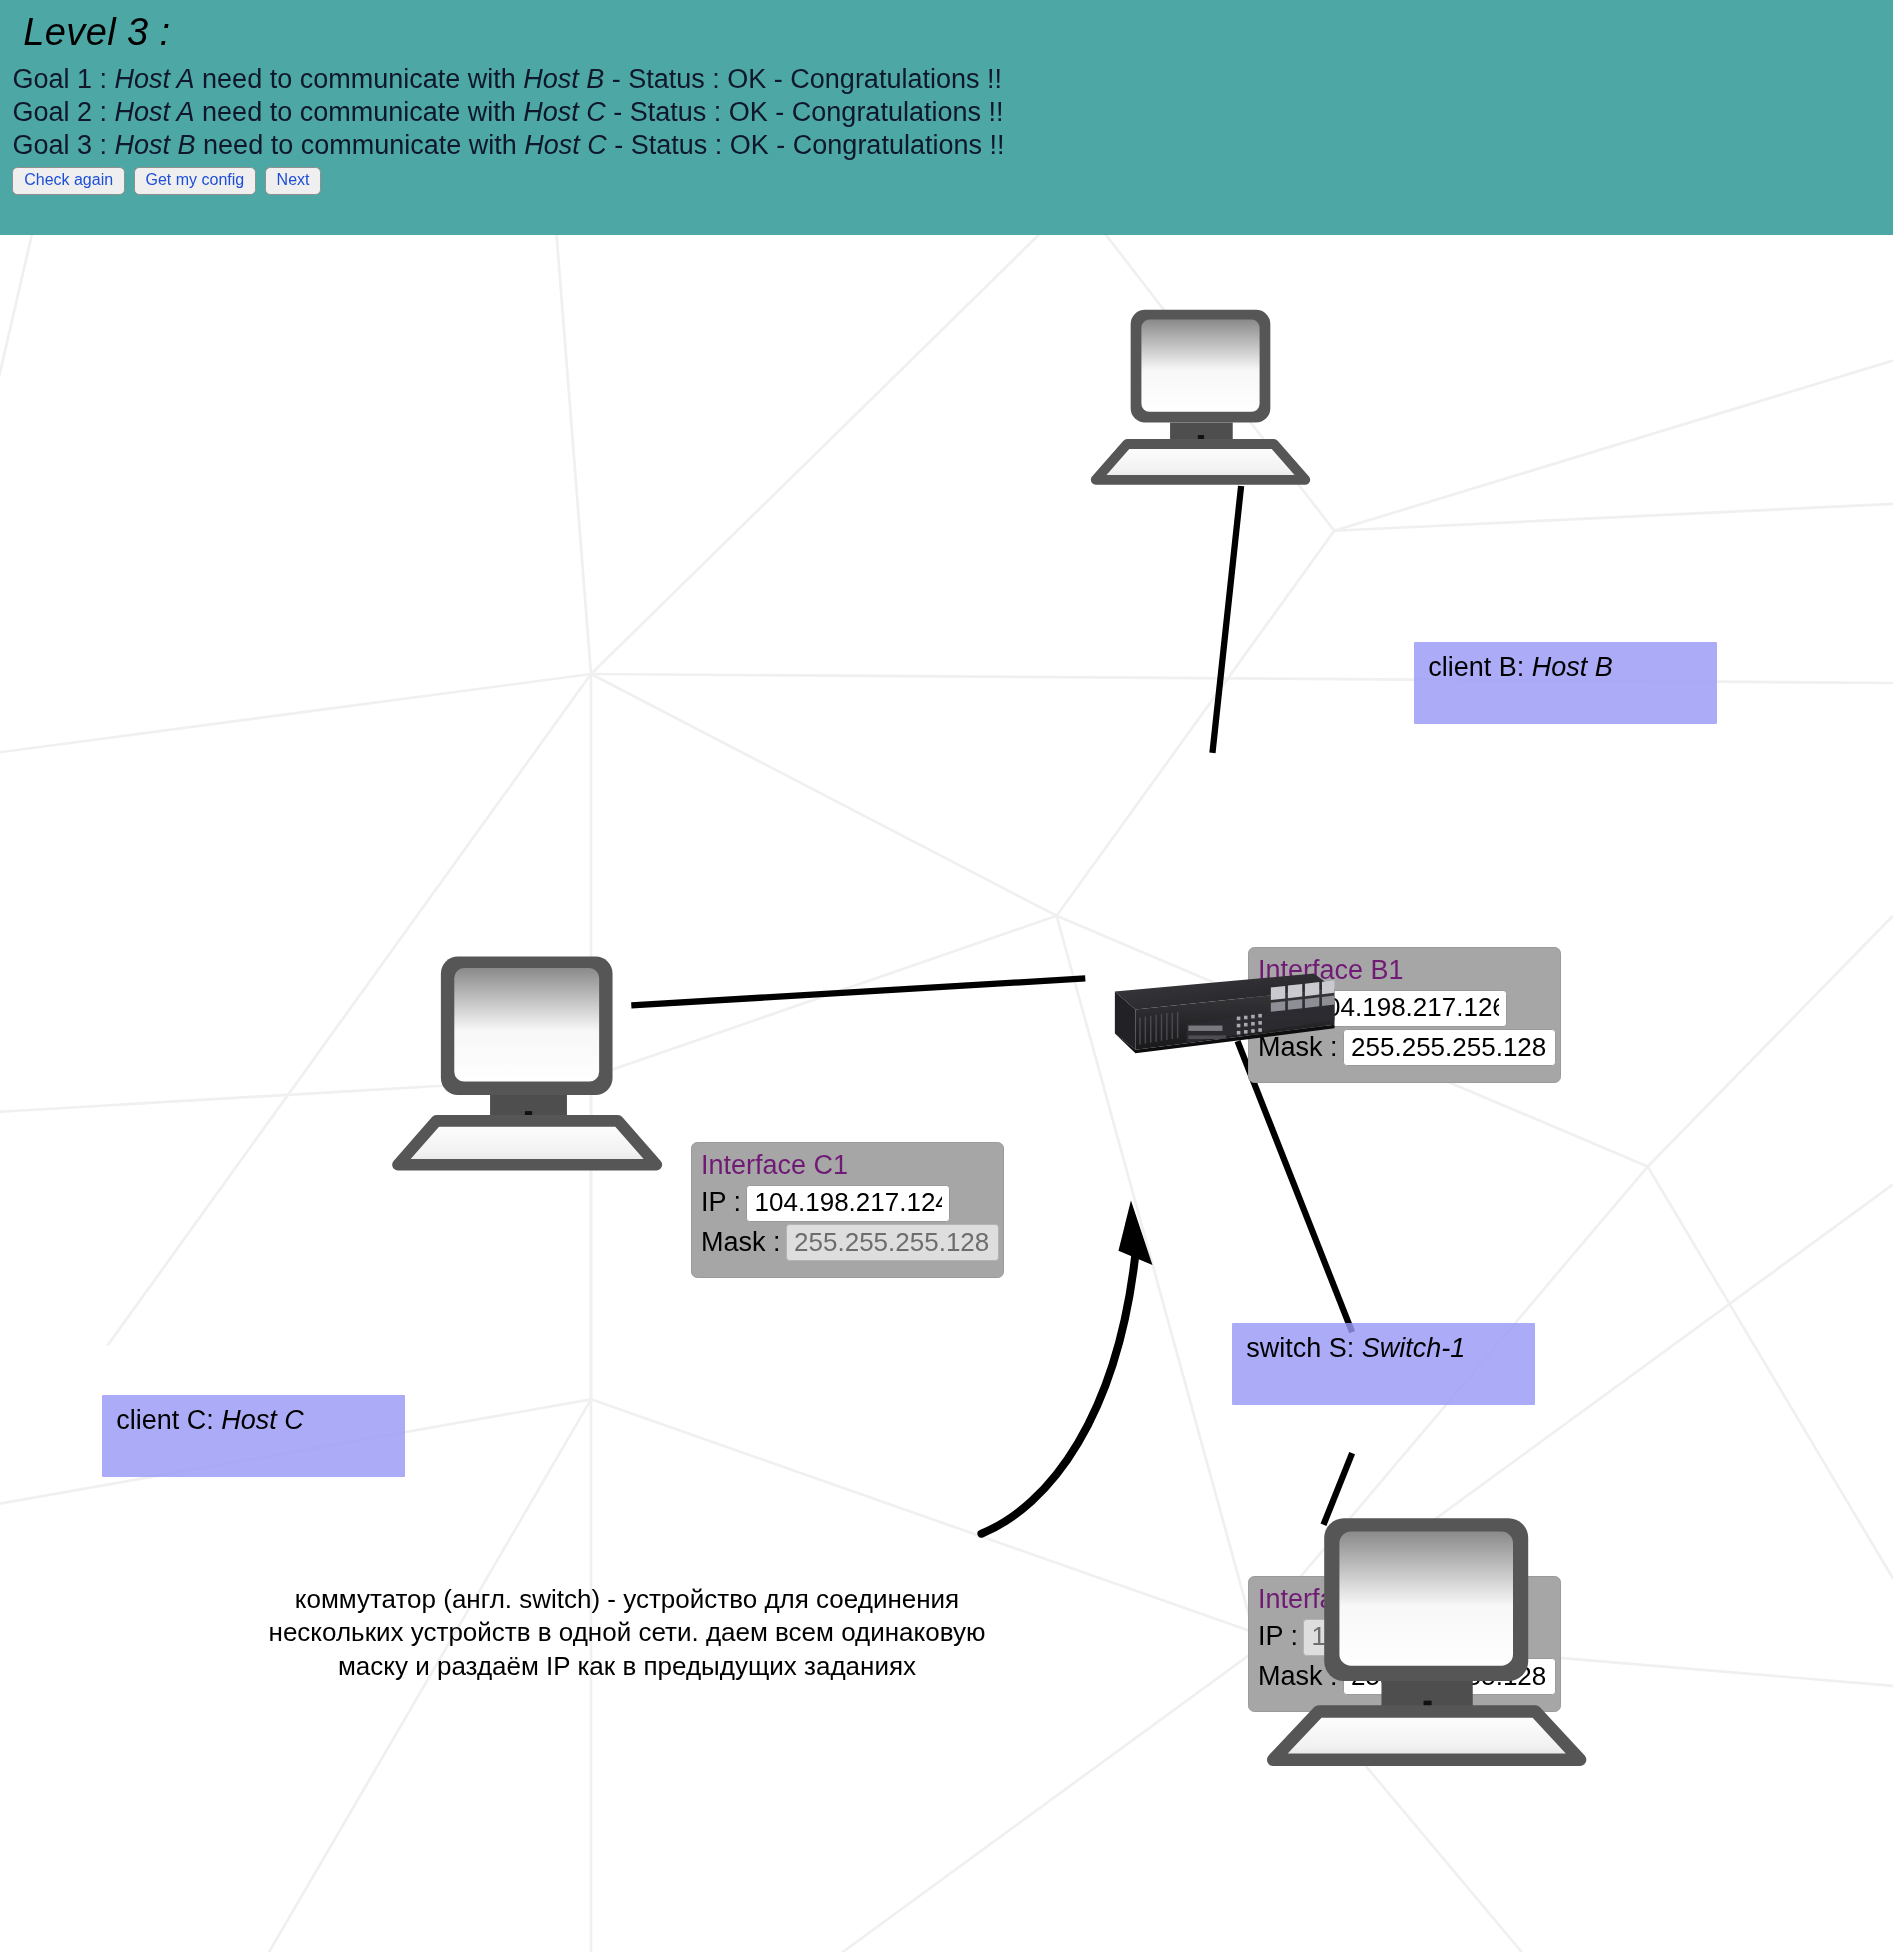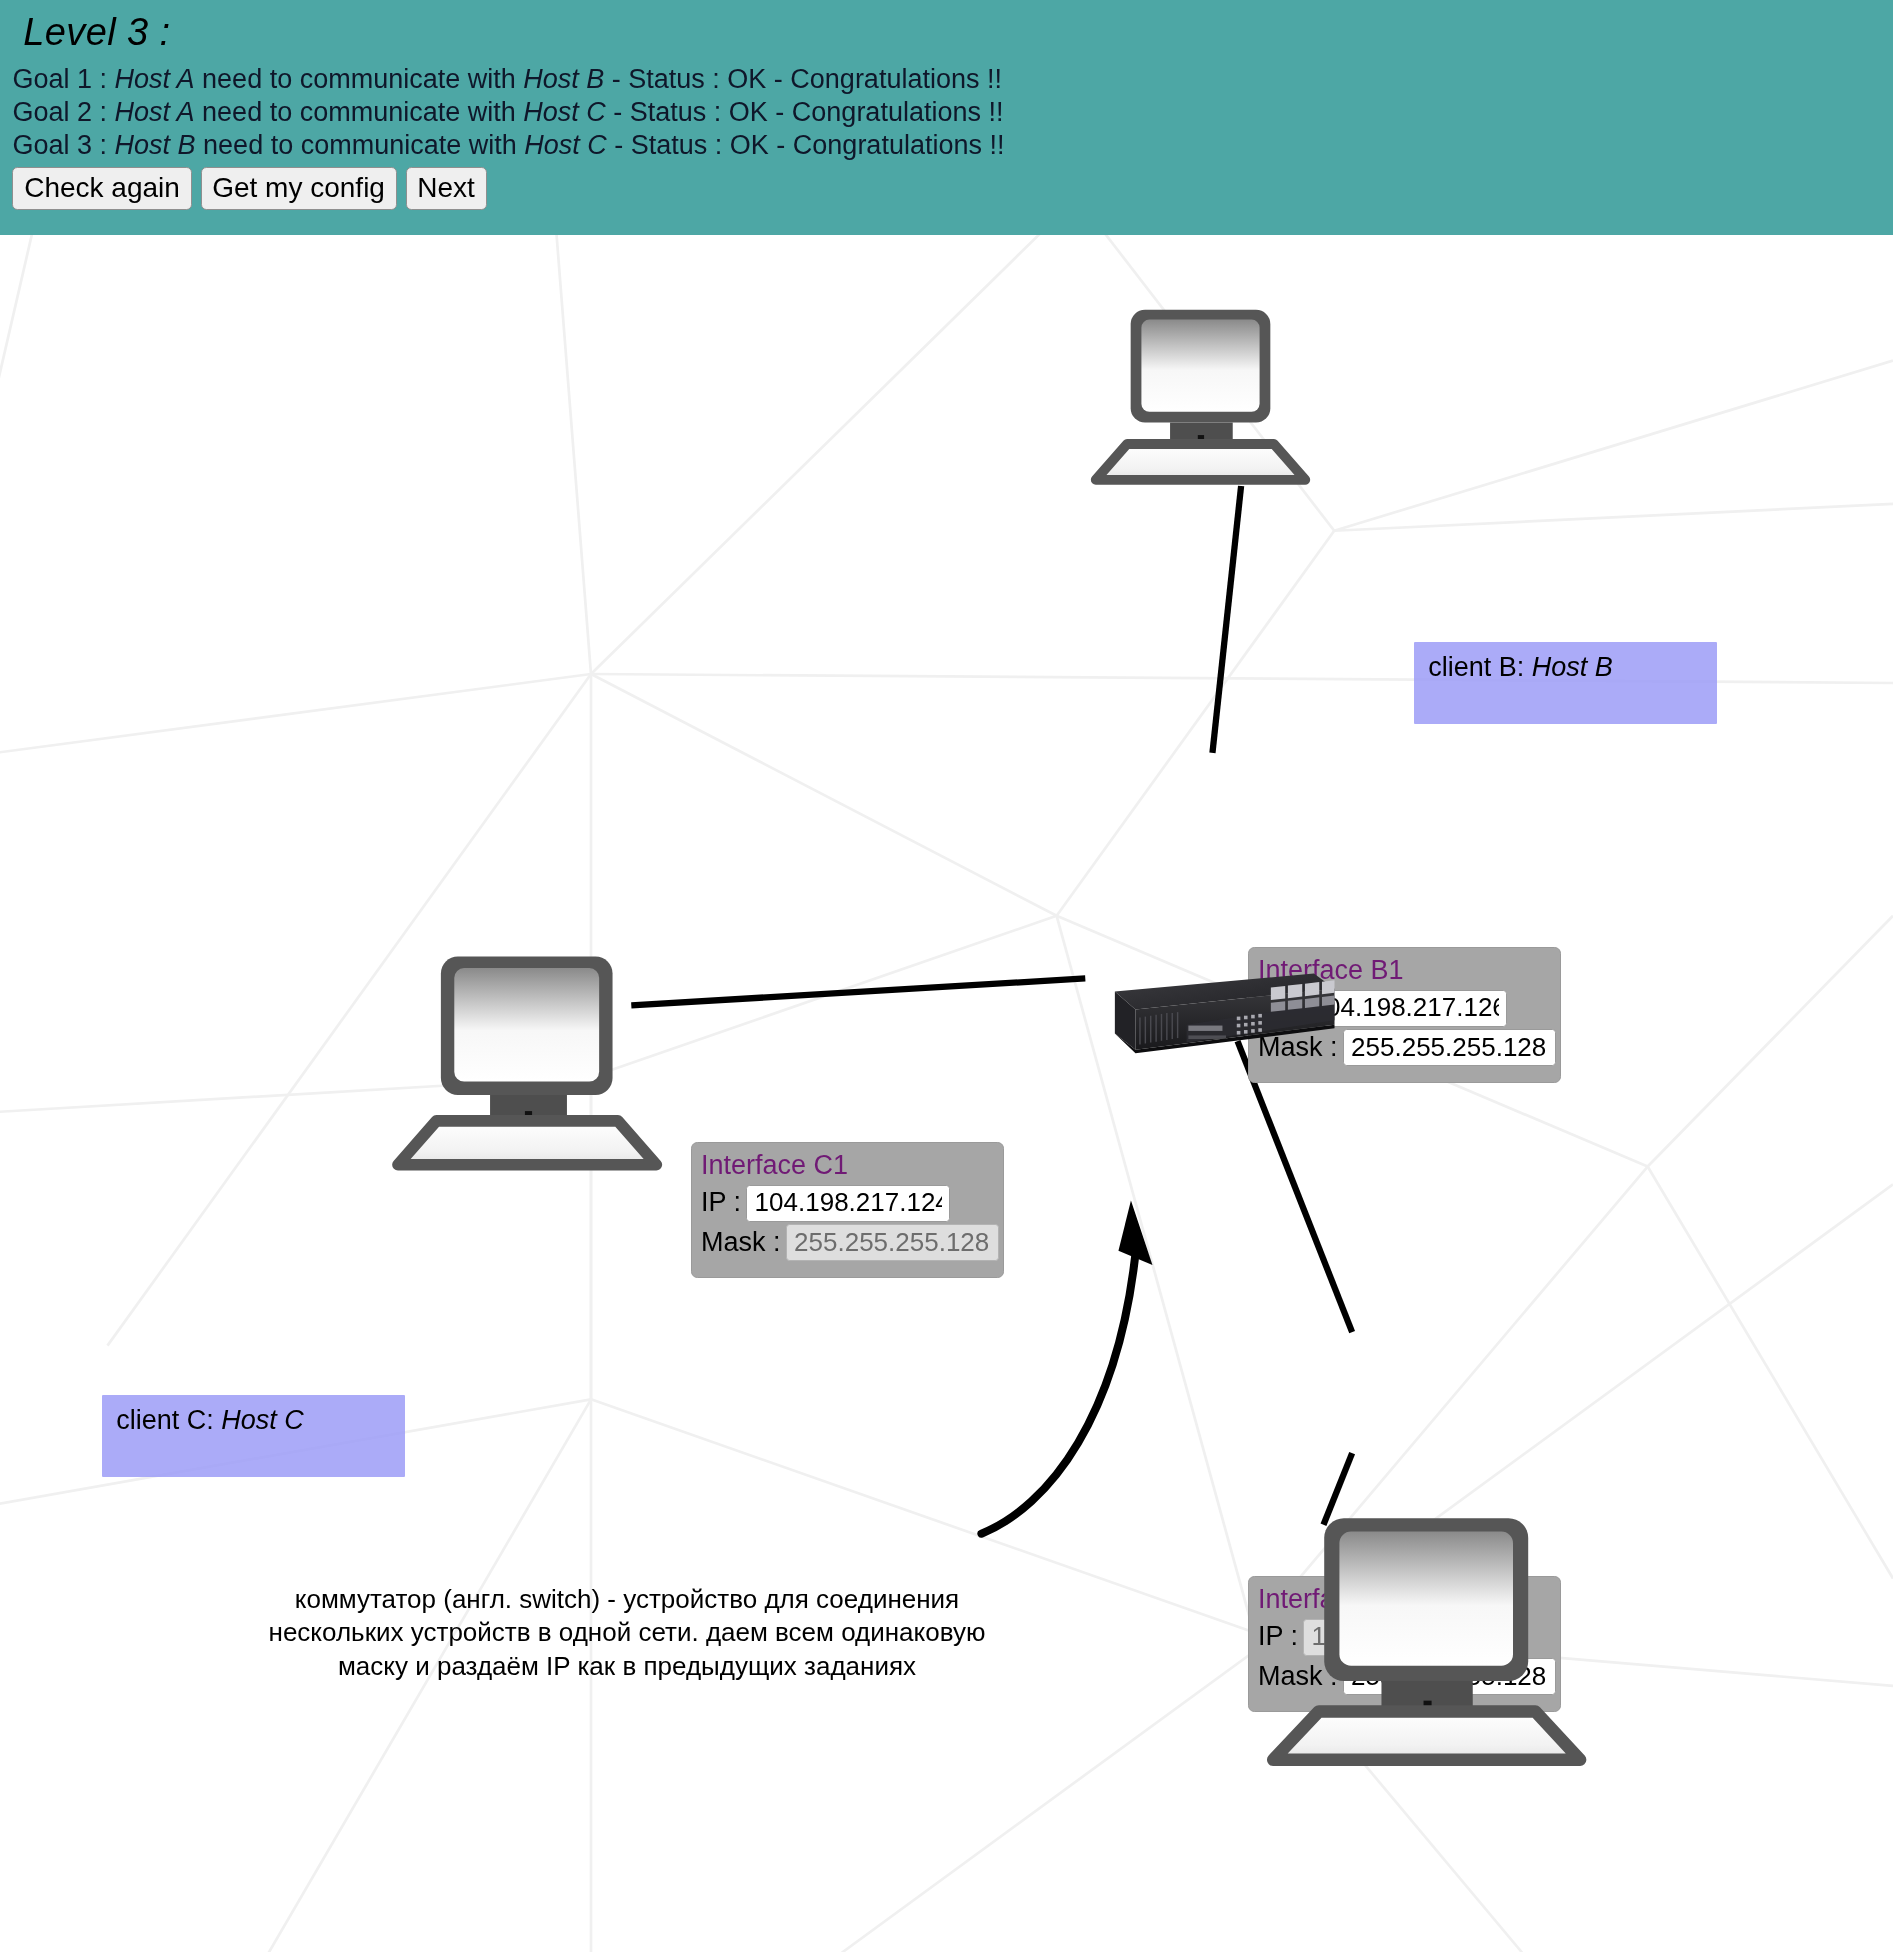--- a/index.html
+++ b/index.html
@@ -53,22 +53,22 @@
   }
   .goal-line .host { font-style: italic; }
   #btn-row {
     margin-top: 5.4px;
     padding-left: 1.8px;
     display: flex;
     gap: 9px;
   }
   .ui-button {
     font-family: "Liberation Sans", sans-serif;
-    font-size: 28px;
-    color: #000000;
+    font-size: 16px;
+    color: #1d4ed8;
     background: #efefef;
     border: 1.8px solid #8f8f8f;
     border-radius: 5.4px;
     padding: 1.8px 10.7px 3.6px 10.7px;
     line-height: 1.25;
     cursor: pointer;
   }
 
   
   #canvas {
@@ -346,20 +346,23 @@
           <rect x="271" y="45" width="14" height="14" fill="#c9c9cf" transform="skewY(-6.5)"></rect>
           <rect x="214" y="62" width="16" height="10" fill="#8e8e96" transform="skewY(-6.5)"></rect>
           <rect x="233" y="62" width="16" height="10" fill="#8e8e96" transform="skewY(-6.5)"></rect>
           <rect x="252" y="62" width="16" height="10" fill="#8e8e96" transform="skewY(-6.5)"></rect>
           <rect x="271" y="62" width="14" height="10" fill="#8e8e96" transform="skewY(-6.5)"></rect>
         </g>
 
         <path d="M40,72 L63,90 L285,62 L285,66 L63,94 Z" fill="#0d0d0f"></path>
       </svg>
     </div>
+    <div class="name-label" style="left:1212px; top:1088px; width:303px; height:82px;">
+      <span>switch S: </span><span class="dev">Switch-1</span>
+    </div>
 
     <div class="iface-box" style="left:1248px; top:1341px; width:313px; height:136px;">
       <div class="iface-title">Interface A1</div>
       <div class="iface-row">
         <span class="lab">IP :</span>
         <input class="field ip disabled" type="text" disabled="" value="104.198.217.125" style="">
       </div>
       <div class="iface-row">
         <span class="lab">Mask :</span>
         <input class="field mask" type="text" value="255.255.255.128" style="">

